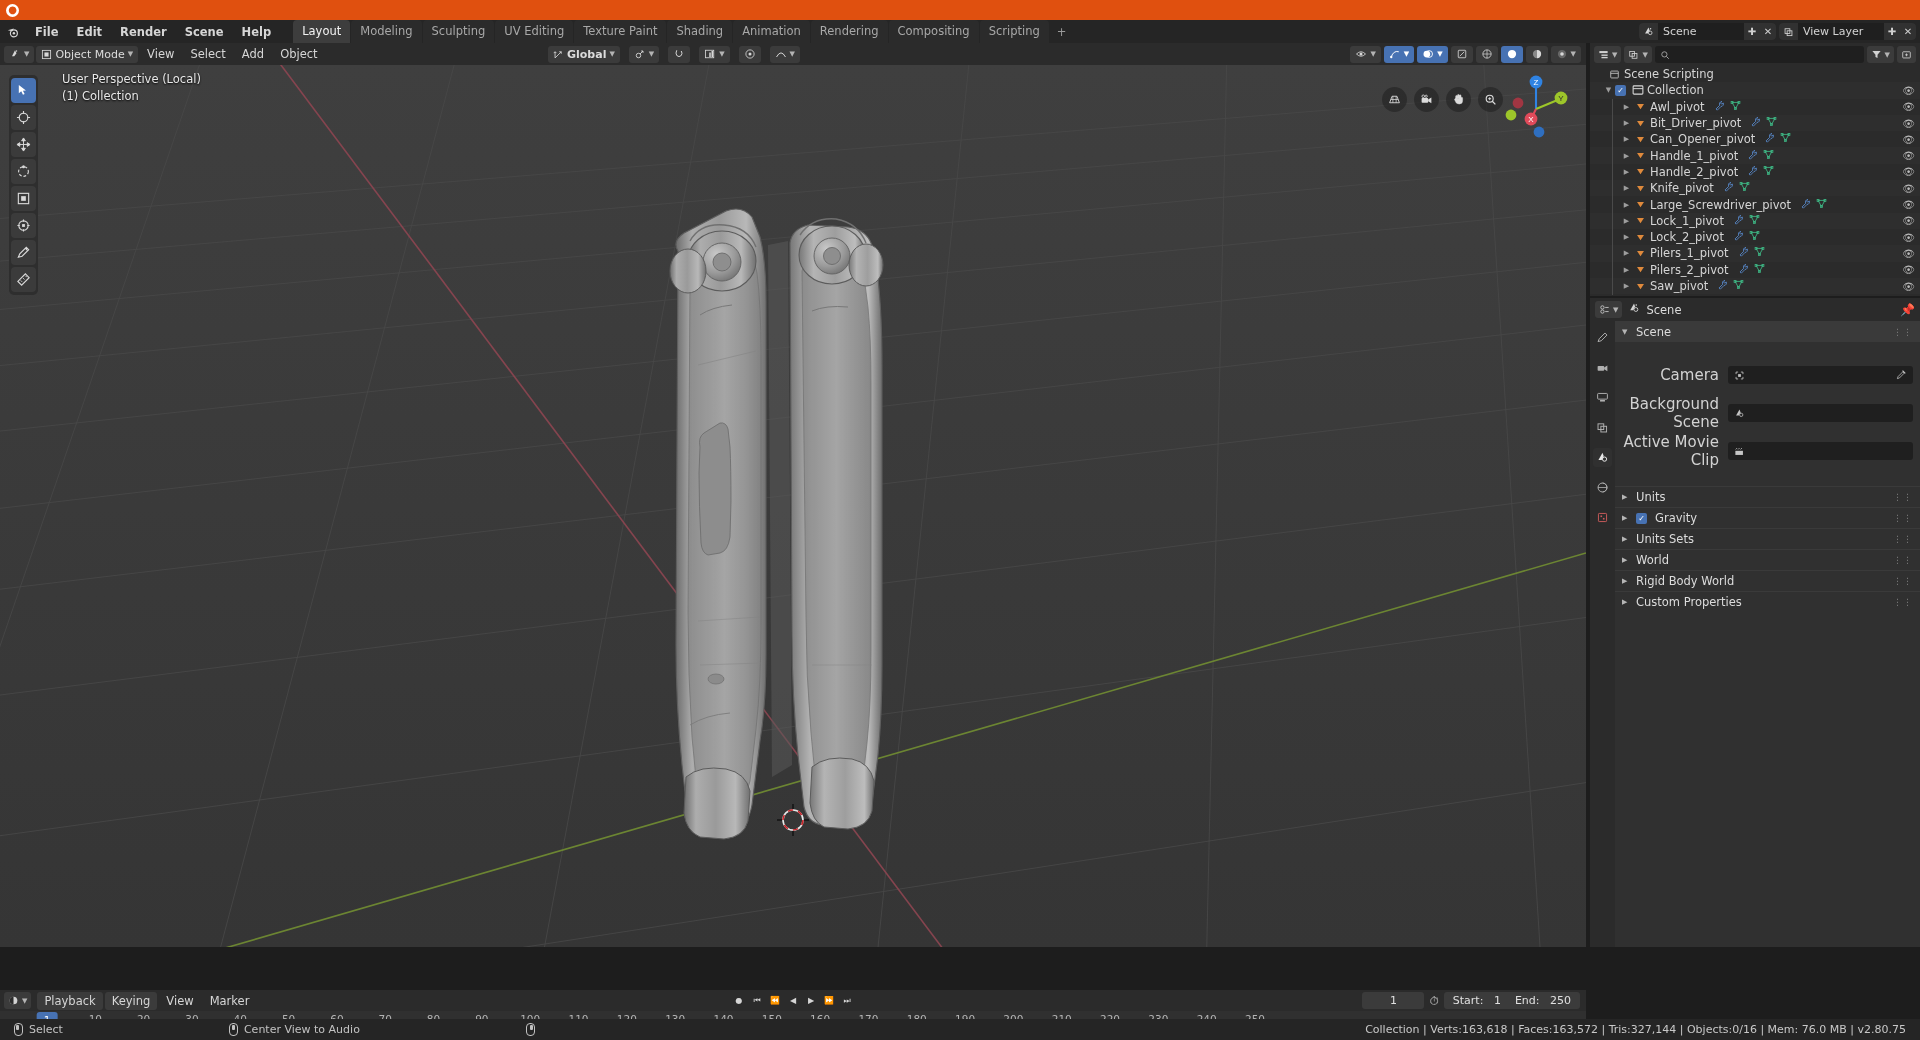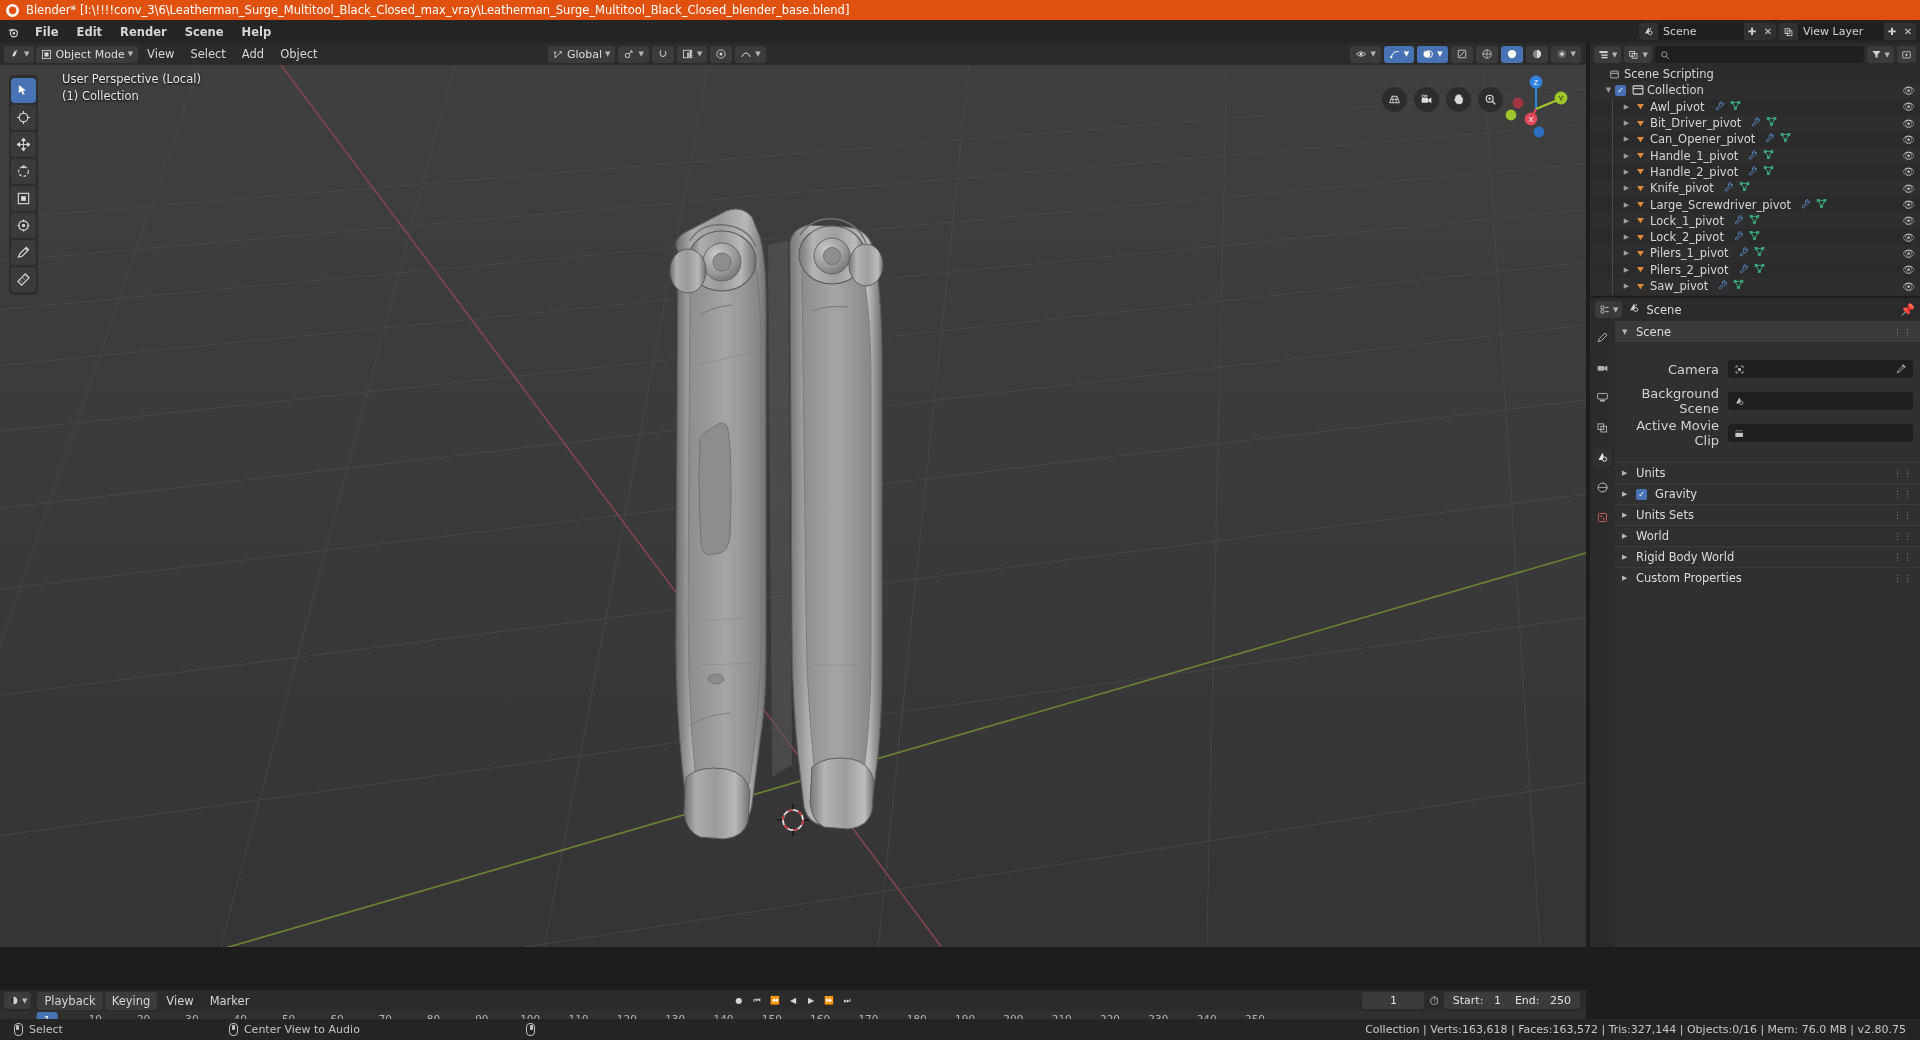--- a/index.html
+++ b/index.html
@@ -101,21 +101,21 @@
     flex-direction:column; align-items:center; gap:11px; }
   .ptab { width:19px; height:19px; display:flex; align-items:center; justify-content:center;
     font-size:12px; color:#b0b0b0; border-radius:3px; cursor:default; }
   .ptab.active { background:#303030; color:#e8e8e8; }
   #props-panels { flex:1; padding:0; overflow:hidden; }
   .panel-head { height:21px; display:flex; align-items:center; gap:5px; padding:0 7px;
     font-size:11.5px; color:#dcdcdc; background:#3a3a3a; cursor:default; }
   .panel-head.plain { background:transparent; }
   .panel-arrow { font-size:7px; color:#b5b5b5; width:9px; }
   .dots { margin-left:auto; color:#787878; font-size:9px; letter-spacing:1px; }
-  .prop-row { display:flex; align-items:center; height:20px; margin:12px 7px; font-size:13px; }
+  .prop-row { display:flex; align-items:center; height:20px; margin:18px 7px; font-size:15px; }
   .prop-label { width:106px; text-align:right; padding-right:9px; color:#d2d2d2; }
   .prop-field { flex:1; height:18px; background:#1f1f1f; border-radius:3px; display:flex;
     align-items:center; padding:0 4px; gap:4px; }
   .pf-ico { width:15px; height:15px; display:flex; align-items:center; justify-content:center;
     font-size:10px; color:#c6c6c6; }
   .pf-eyedrop { margin-left:auto; font-size:10px; color:#c6c6c6; padding-right:2px; }
 
   
   #timeline { position:absolute; left:0; top:947px; width:1586px; height:72px;
     background:#2b2b2b; }
@@ -150,37 +150,49 @@
   .mouse-ico.mid::after { left:2.4px; }
   #sb-right { margin-left:auto; padding-right:14px; color:#c8c8c8; }
 </style>
 </head>
 <body>
 
 <div id="titlebar">
   <span class="blogo">
       <span>●</span>
     </span>
-  <span>Blender* [I:\!!!!conv_3\6\Leatherman_Surge_Multitool_Black_Closed_max_vray\Leatherman_Surge_Multitool_Black_Closed_blender_base.blend]</span>
 </div>
 
 <div id="topbar">
   <div class="blend-icon">
     <svg viewBox="0 0 16 16" width="14" height="14">
         <circle cx="9" cy="9.5" r="4" fill="none" stroke="#d8d8d8" stroke-width="1.3"></circle>
         <path d="M2 6 L9 4 L7 7 Z" fill="#d8d8d8"></path>
         <circle cx="9" cy="9.5" r="1.4" fill="#d8d8d8"></circle>
       </svg>
   </div>
   <div class="menu-item">File</div>
   <div class="menu-item">Edit</div>
   <div class="menu-item">Render</div>
   <div class="menu-item">Scene</div>
   <div class="menu-item">Help</div>
 
+  <div id="wstabs">
+    <div class="wstab active">Layout</div>
+    <div class="wstab">Modeling</div>
+    <div class="wstab">Sculpting</div>
+    <div class="wstab">UV Editing</div>
+    <div class="wstab">Texture Paint</div>
+    <div class="wstab">Shading</div>
+    <div class="wstab">Animation</div>
+    <div class="wstab">Rendering</div>
+    <div class="wstab">Compositing</div>
+    <div class="wstab">Scripting</div>
+    <div class="wstab plus">+</div>
+  </div>
 
   <div id="topbar-right">
     <div class="datablock">
       <span class="db-icon">
         <svg viewBox="0 0 16 16" width="11" height="11">
             <path d="M3 11 L8 2 L9.5 6 L7 11 Z" fill="#d8d8d8"></path>
             <circle cx="10.5" cy="10" r="2.6" fill="none" stroke="#d8d8d8" stroke-width="1.2"></circle>
             <circle cx="11" cy="4" r="1.1" fill="#d8d8d8"></circle>
           </svg>
       </span>
@@ -220,21 +232,21 @@
             <rect x="5" y="5" width="6" height="6" fill="#d8d8d8"></rect>
           </svg>
         <span>Object Mode</span>
         <span class="caret">▼</span>
       </div>
       <div class="vh-menu">View</div>
       <div class="vh-menu">Select</div>
       <div class="vh-menu">Add</div>
       <div class="vh-menu">Object</div>
 
-      <div style="position:absolute; left:548px; display:flex; align-items:flex-start; gap:3px;">
+      <div style="position:absolute; left:548px; display:flex; align-items:flex-start; gap:9px;font-weight:bold;">
         <div class="vh-btn">
           <svg viewBox="0 0 16 16" width="11" height="11">
               <path d="M3 13 L3 4 M3 4 L1 6 M3 4 L5 6" stroke="#d8d8d8" stroke-width="1.2" fill="none"></path>
               <path d="M3 13 L12 4 M12 4 L9 4 M12 4 L12 7" stroke="#d8d8d8" stroke-width="1.2" fill="none"></path>
             </svg>
           <span>Global</span>
           <span class="caret">▼</span>
         </div>
         <div class="vh-btn">
           <svg viewBox="0 0 16 16" width="12" height="12">

